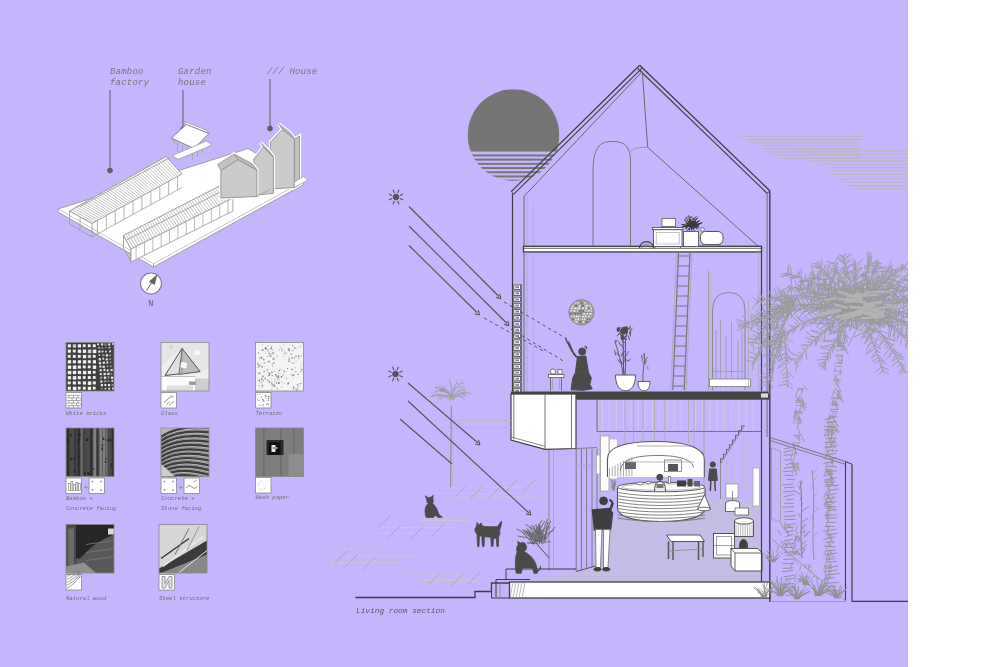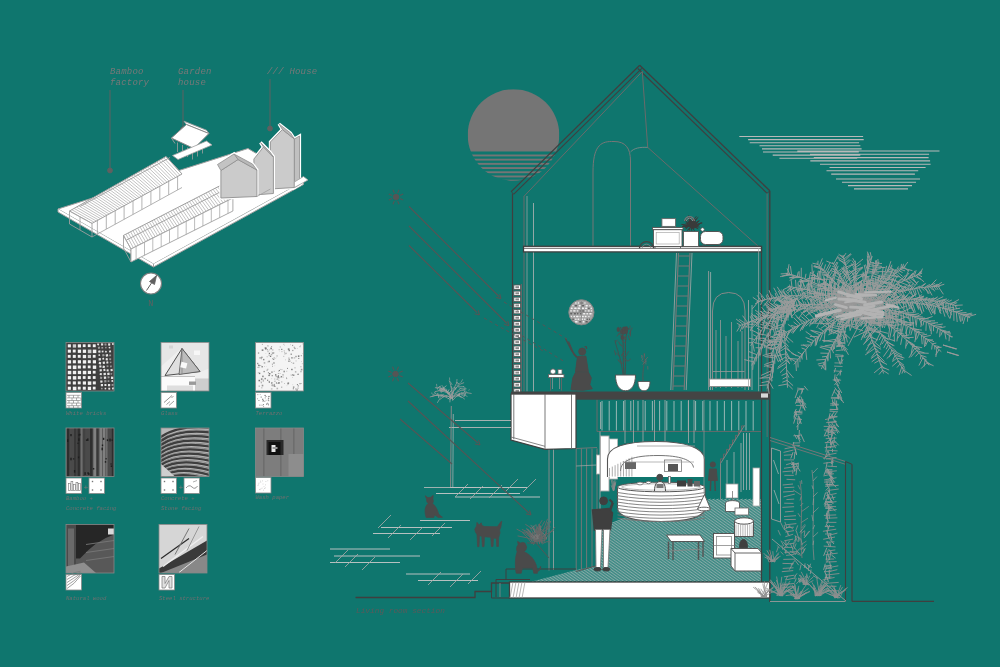--- a/index.html
+++ b/index.html
@@ -1,14 +1,14 @@
 <!DOCTYPE html>
 <html><head><meta charset="utf-8"><style>
 html,body{margin:0;padding:0;background:#ffffff;}
-#page{position:relative;width:1000px;height:667px;background:#0f766e;overflow:hidden;}
+#page{position:relative;width:908px;height:667px;background:#c4b5fd;overflow:hidden;}
 </style></head><body>
 <div id="page">
 <svg width="1000" height="667" viewBox="0 0 1000 667">
 <text x="110" y="73.5" font-family="Liberation Mono, monospace" font-size="9" font-style="italic" letter-spacing="0.2" fill="#787878" text-anchor="start">Bamboo</text>
 <text x="110" y="84.5" font-family="Liberation Mono, monospace" font-size="9" font-style="italic" letter-spacing="0.2" fill="#787878" text-anchor="start">factory</text>
 <text x="178" y="73.5" font-family="Liberation Mono, monospace" font-size="9" font-style="italic" letter-spacing="0.2" fill="#787878" text-anchor="start">Garden</text>
 <text x="178" y="84.5" font-family="Liberation Mono, monospace" font-size="9" font-style="italic" letter-spacing="0.2" fill="#787878" text-anchor="start">house</text>
 <text x="267" y="73.5" font-family="Liberation Mono, monospace" font-size="9" font-style="italic" letter-spacing="0.2" fill="#787878" text-anchor="start">/// House</text>
 <line x1="110.0" y1="90.0" x2="110.0" y2="168.0" stroke="#606060" stroke-width="1.0"></line>
 <circle cx="110.0" cy="170.5" r="2.4" stroke="#606060" stroke-width="1" fill="#606060"></circle>

